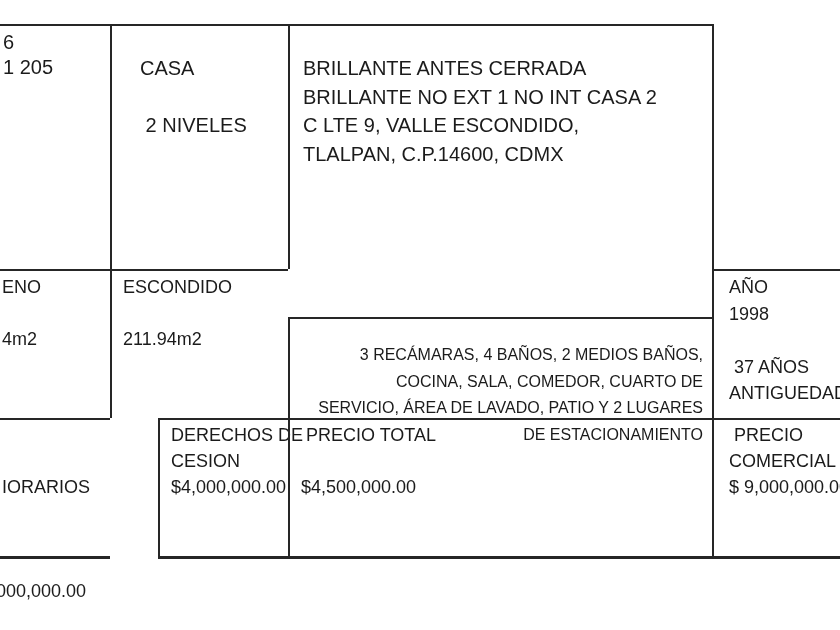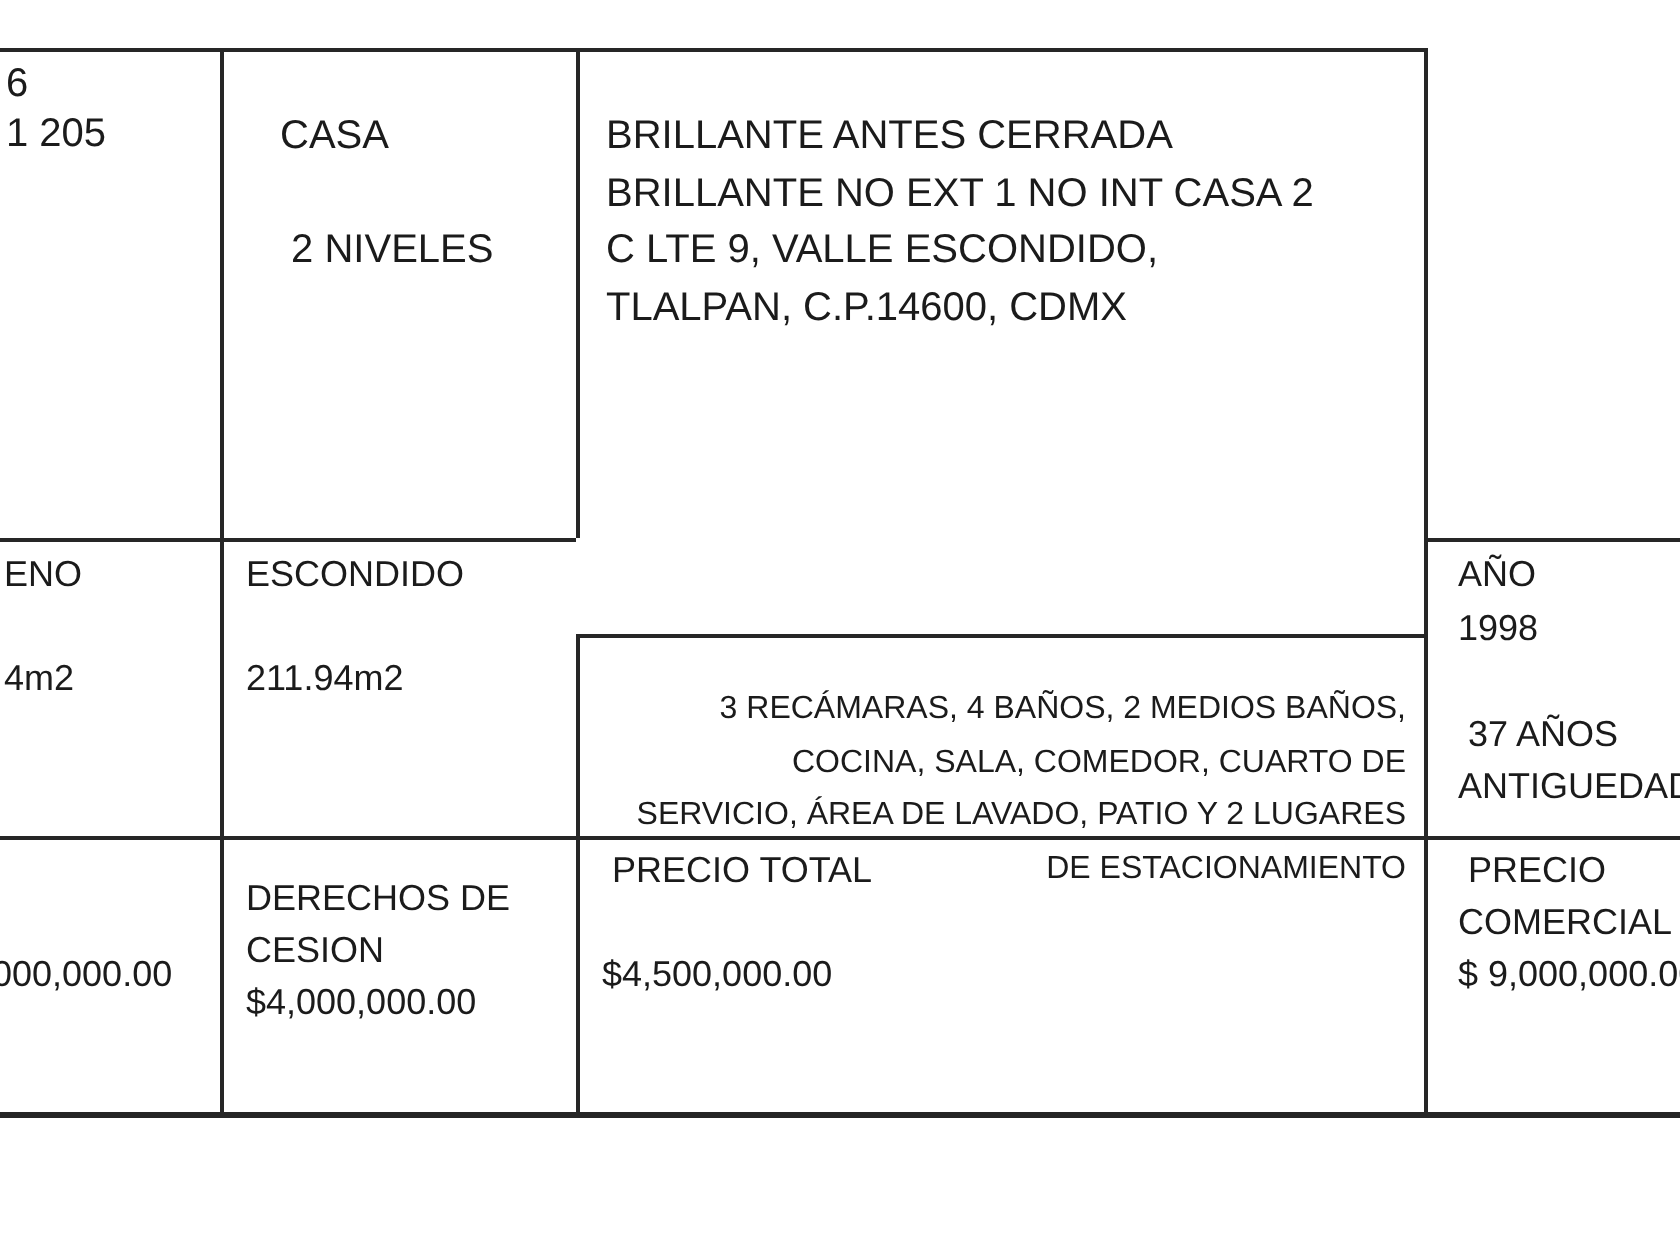--- a/index.html
+++ b/index.html
@@ -71,21 +71,22 @@
 
   
   .c-r3c1 {
     font-size: 18px; line-height: 26px;
     padding: 2px 0 0 70px;
   }
   .hono-label { height: 52px; white-space: pre; }
   .hono-value { margin-left: -6px; white-space: pre; }
   .c-r3c2 {
     font-size: 18px; line-height: 26px;
-    padding: 16px 0 0 11px;
+    padding: 2px 0 0 11px;
+    margin-left: 48px;
   }
   .c-r3c3 {
     font-size: 18px; line-height: 26px;
     padding: 2px 18px 0 11px;
   }
   .c-r3c4 {
     font-size: 18px; line-height: 26px;
     padding: 2px 0 0 15px;
   }
 </style>
@@ -116,20 +117,21 @@
 COCINA, SALA, COMEDOR, CUARTO DE
 SERVICIO, ÁREA DE LAVADO, PATIO Y 2 LUGARES
 DE ESTACIONAMIENTO</div>
     <div class="cell c-r2c4">AÑO
 1998
 
  37 AÑOS
 ANTIGUEDAD</div>
 
     <div class="cell row3 c-r3c1">
+      <div class="hono-label">IORARIOS</div>
       <div class="hono-value">000,000.00</div>
     </div>
     <div class="cell row3 c-r3c2">DERECHOS DE
 CESION
 $4,000,000.00</div>
     <div class="cell row3 c-r3c3"> PRECIO TOTAL
 
 $4,500,000.00</div>
     <div class="cell row3 c-r3c4"> PRECIO
 COMERCIAL

